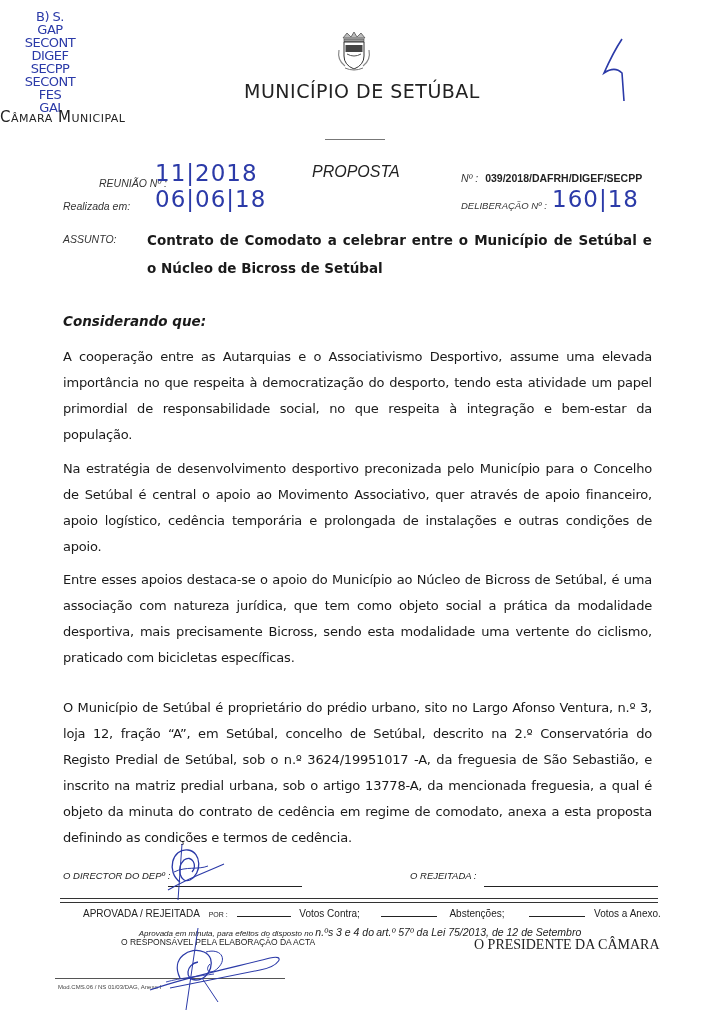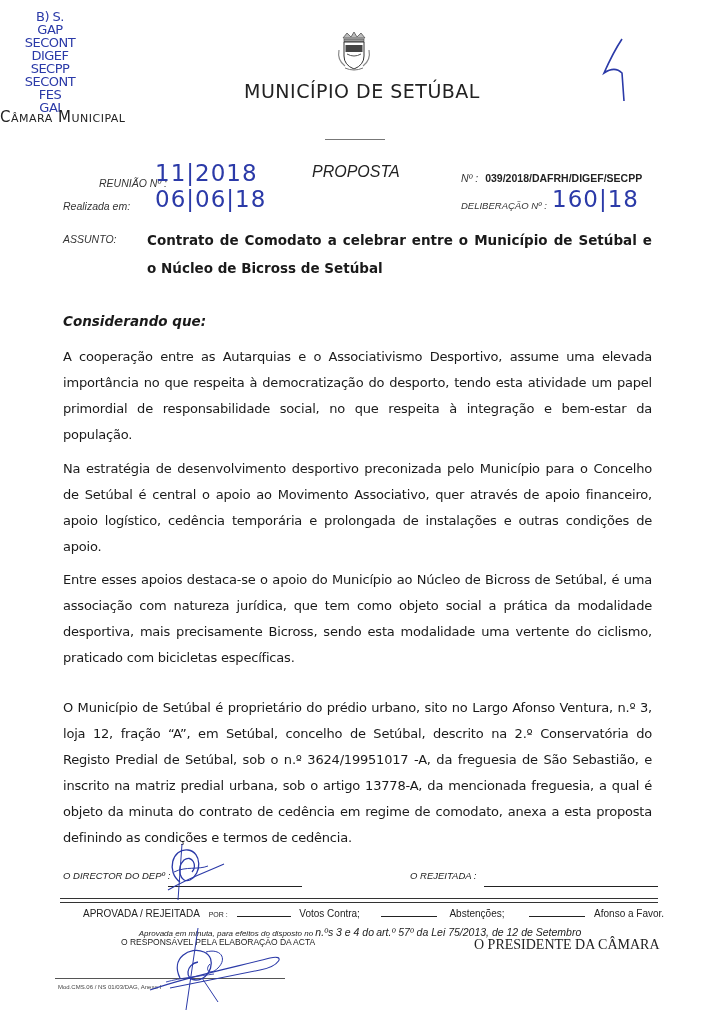--- a/index.html
+++ b/index.html
@@ -112,21 +112,21 @@
 <div class="abs thick-rule"></div>
 
 <div class="abs votes-row">
   <span>APROVADA / REJEITADA</span>
   <span style="font-size:7px; margin-left:6px;">POR :</span>
   <span class="blank" style="width:54px; margin-left:6px;"></span>
   <span style="margin-left:6px;">Votos Contra;</span>
   <span class="blank" style="width:56px; margin-left:18px;"></span>
   <span style="margin-left:10px;">Abstenções;</span>
   <span class="blank" style="width:56px; margin-left:22px;"></span>
-  <span style="margin-left:6px;">Afonso a Favor.</span>
+  <span style="margin-left:6px;">Votos a Anexo.</span>
 </div>
 
 <div class="abs approv-note">
   <span>Aprovada em minuta, para efeitos do disposto no</span>
   <span class="big">n.ºs 3 e 4 do</span>
   <span class="big">art.º 57º da Lei 75/2013, de 12 de Setembro</span>
 </div>
 <div class="abs resp-label">O RESPONSÁVEL PELA ELABORAÇÃO DA ACTA</div>
 <div class="abs pres-label">O PRESIDENTE DA CÂMARA</div>
 

